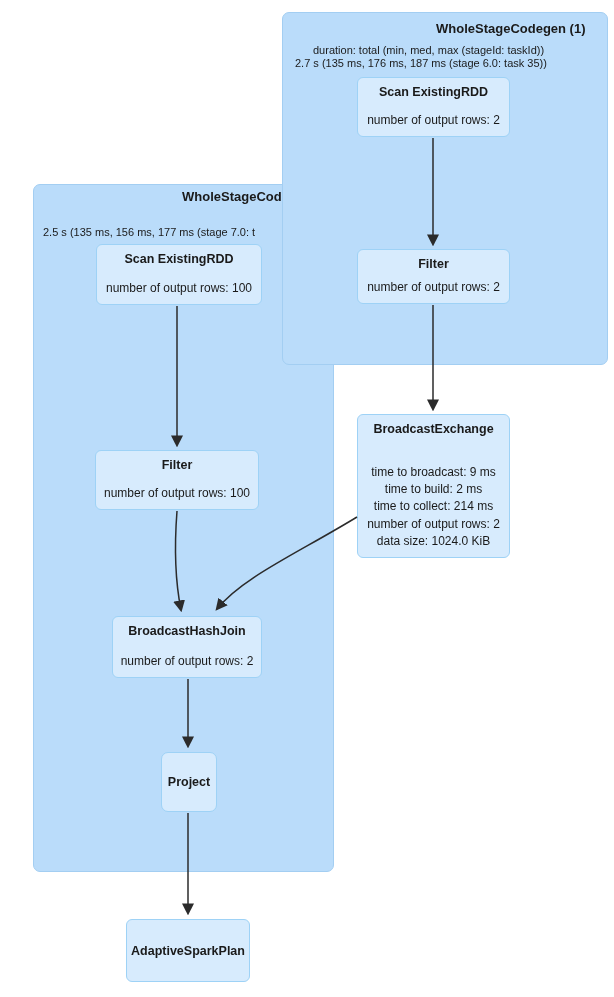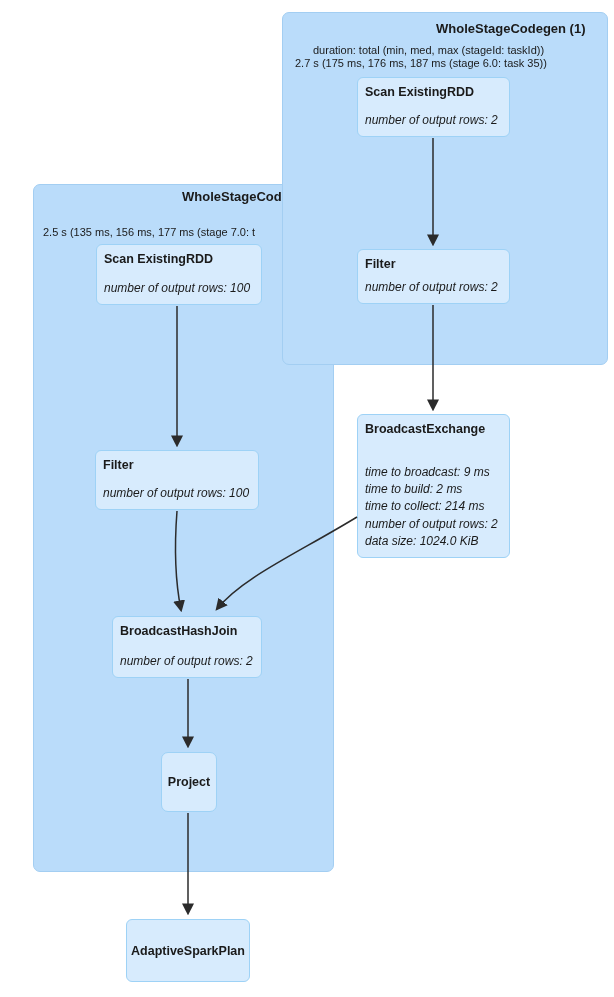--- a/index.html
+++ b/index.html
@@ -49,29 +49,30 @@
     box-sizing: border-box;
     background: #d7ebfd;
     border: 1px solid #9ed2f6;
     border-radius: 6px;
     padding: 6px 7px 7px 7px;
     font-size: 12px;
     z-index: 5;
     display: flex;
     flex-direction: column;
     justify-content: space-between;
+    text-align: center;
   }
   .node-title {
     font-size: 12.5px;
     font-weight: bold;
     line-height: 16px;
     white-space: nowrap;
   }
   .node-metrics { line-height: 17.2px; }
-  .node-metric  { white-space: nowrap; font-style: italic; }
+  .node-metric  { white-space: nowrap; }
   .node-center {
     justify-content: center;
     align-items: center;
     text-align: center;
     padding: 2px;
   }
   #n-scan-right          { left: 357px; top: 77px;  width: 153px; height: 60px; }
   #n-filter-right        { left: 357px; top: 249px; width: 153px; height: 55px; }
   #n-broadcast-exchange  { left: 357px; top: 414px; width: 153px; height: 144px; }
   #n-scan-left           { left: 96px;  top: 244px; width: 166px; height: 61px; }
@@ -97,21 +98,21 @@
 
 <div class="canvas">
 
   <div class="cluster" id="cluster-left"></div>
   <div class="cluster-label" id="cluster-left-label">WholeStageCode</div>
   <div class="duration-line" id="left-dur-2">2.5 s (135 ms, 156 ms, 177 ms (stage 7.0: t</div>
 
   <div class="cluster" id="cluster-right"></div>
   <div class="cluster-label" id="cluster-right-label">WholeStageCodegen (1)</div>
   <div class="duration-line" id="right-dur-1">duration: total (min, med, max (stageId: taskId))</div>
-  <div class="duration-line" id="right-dur-2">2.7 s (175 ms, 176 ms, 187 ms (stage 6.0: task 35))</div>
+  <div class="duration-line" id="right-dur-2">2.7 s (135 ms, 176 ms, 187 ms (stage 6.0: task 35))</div>
 
   <div class="node" id="n-scan-right">
     <div class="node-title">Scan ExistingRDD</div>
     <div class="node-metrics">
         <div class="node-metric">number of output rows: 2</div>
       </div>
   </div>
 
   <div class="node" id="n-filter-right">
     <div class="node-title">Filter</div>

